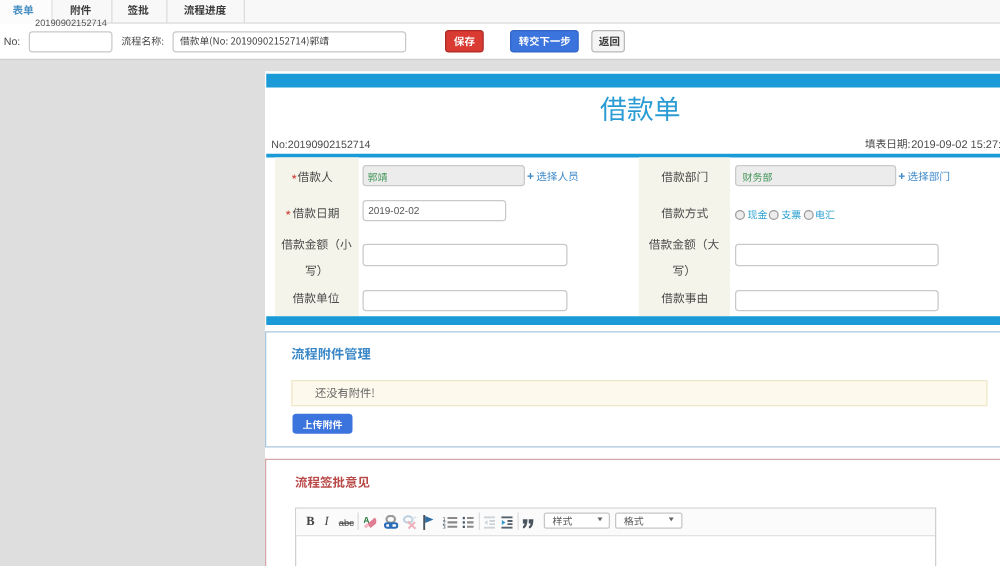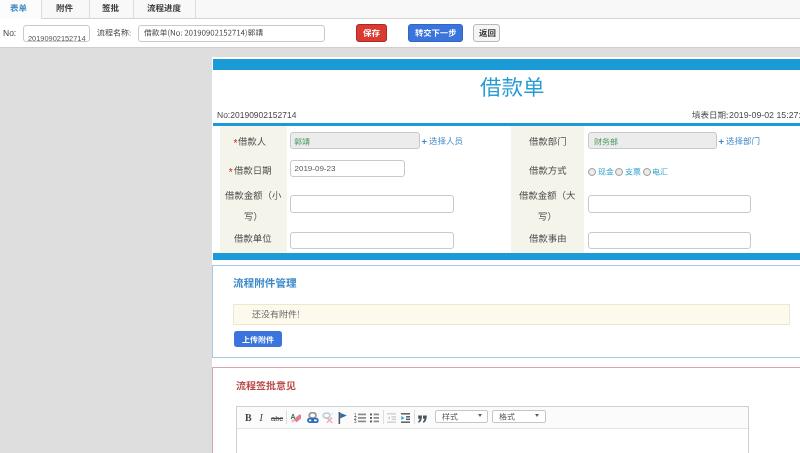--- a/index.html
+++ b/index.html
@@ -33,21 +33,21 @@
     </svg>
   </div>
 <div style="position:absolute;left:147px;top:4px;">
     <svg width="34" height="9" viewBox="0 0 34 9">
       <path d="M4.8 4.1V7.5H5.7V4.1ZM3.4 4.1V4.9C3.4 5.6 3.2 6.5 2.3 7.2C2.5 7.3 2.8 7.6 3 7.9C4.1 7 4.3 5.9 4.3 4.9V4.1ZM6.2 4.1V6.6C6.2 7.2 6.3 7.4 6.4 7.5C6.6 7.7 6.8 7.8 7 7.8C7.1 7.8 7.3 7.8 7.4 7.8C7.6 7.8 7.8 7.7 7.9 7.6C8 7.6 8.1 7.4 8.2 7.3C8.3 7.1 8.3 6.6 8.3 6.3C8.1 6.2 7.8 6 7.6 5.9C7.6 6.3 7.6 6.6 7.6 6.7C7.6 6.8 7.5 6.9 7.5 6.9C7.5 6.9 7.5 6.9 7.4 6.9C7.4 6.9 7.3 6.9 7.3 6.9C7.2 6.9 7.2 6.9 7.2 6.9C7.2 6.9 7.2 6.8 7.2 6.7V4.1ZM0.6 0.8C1.1 1 1.8 1.5 2.1 1.8L2.7 0.9C2.4 0.6 1.7 0.2 1.2 0ZM0.3 3.1C0.8 3.3 1.5 3.7 1.9 4L2.4 3.2C2.1 2.9 1.3 2.5 0.8 2.3ZM0.4 7.1 1.3 7.8C1.8 7 2.3 6 2.8 5.1L2 4.4C1.5 5.4 0.9 6.5 0.4 7.1ZM4.7 0.1C4.8 0.4 4.9 0.7 5 0.9H2.8V1.9H4.2C3.9 2.2 3.6 2.6 3.5 2.7C3.3 2.9 3 2.9 2.8 3C2.9 3.2 3 3.7 3.1 3.9C3.4 3.8 3.8 3.7 7 3.5C7.2 3.7 7.3 3.9 7.4 4.1L8.2 3.5C7.9 3.1 7.4 2.4 6.9 1.9H8.1V0.9H6C5.9 0.6 5.8 0.2 5.6 -0.1ZM6 2.2 6.4 2.7 4.6 2.8C4.8 2.5 5.1 2.2 5.3 1.9H6.6Z M13.3 1.1H15.3V2.3H13.3ZM12.4 0.2V3.1H16.3V0.2ZM12.3 5.2V6.1H13.8V6.8H11.8V7.7H16.7V6.8H14.8V6.1H16.3V5.2H14.8V4.5H16.5V3.6H12.1V4.5H13.8V5.2ZM11.4 0C10.7 0.3 9.7 0.6 8.7 0.7C8.9 0.9 9 1.3 9 1.5C9.4 1.4 9.7 1.4 10.1 1.3V2.3H8.8V3.3H9.9C9.6 4.1 9.1 5 8.7 5.6C8.8 5.8 9.1 6.2 9.1 6.5C9.5 6.1 9.8 5.5 10.1 4.8V7.9H11.1V4.6C11.3 4.9 11.5 5.2 11.6 5.4L12.2 4.6C12 4.4 11.3 3.7 11.1 3.5V3.3H12V2.3H11.1V1.1C11.4 1 11.8 0.9 12.1 0.8Z M17.5 0.6C18 1.1 18.6 1.7 18.8 2.1L19.6 1.4C19.3 1.1 18.7 0.5 18.2 0.1ZM22.9 0.2V1.4H22V0.1H21V1.4H19.9V2.4H21V2.9C21 3.1 21 3.3 20.9 3.5H19.8V4.5H20.8C20.6 5 20.4 5.5 19.9 5.8C20.1 6 20.6 6.4 20.7 6.6C21.3 6 21.7 5.3 21.8 4.5H22.9V6.4H23.9V4.5H25.1V3.5H23.9V2.4H24.9V1.4H23.9V0.2ZM22 2.4H22.9V3.5H21.9C22 3.3 22 3.1 22 2.9ZM19.4 3H17.4V4H18.4V6C18 6.2 17.6 6.5 17.2 6.9L17.9 7.9C18.2 7.4 18.6 6.8 18.8 6.8C19 6.8 19.3 7.1 19.7 7.3C20.3 7.6 21 7.7 22.1 7.7C23 7.7 24.4 7.7 25 7.6C25 7.4 25.2 6.9 25.3 6.6C24.4 6.7 23.1 6.8 22.2 6.8C21.2 6.8 20.4 6.7 19.8 6.4C19.6 6.3 19.5 6.2 19.4 6.1Z M28.8 1.8V2.4H27.6V3.2H28.8V4.5H32.3V3.2H33.5V2.4H32.3V1.8H31.3V2.4H29.7V1.8ZM31.3 3.2V3.7H29.7V3.2ZM31.6 5.6C31.3 5.9 30.9 6.1 30.4 6.3C30 6.1 29.6 5.9 29.3 5.6ZM27.7 4.8V5.6H28.6L28.3 5.8C28.6 6.1 28.9 6.4 29.3 6.7C28.7 6.8 28 6.9 27.3 7C27.4 7.2 27.6 7.6 27.7 7.8C28.7 7.7 29.6 7.6 30.4 7.3C31.2 7.6 32.1 7.8 33.2 7.9C33.3 7.6 33.5 7.2 33.8 7C33 7 32.3 6.9 31.6 6.7C32.2 6.3 32.8 5.8 33.1 5.1L32.5 4.8L32.3 4.8ZM29.4 0.1C29.5 0.3 29.6 0.5 29.6 0.7H26.4V2.9C26.4 4.2 26.4 6.1 25.7 7.4C26 7.5 26.4 7.7 26.6 7.9C27.4 6.5 27.5 4.4 27.5 2.9V1.6H33.6V0.7H30.8C30.7 0.4 30.6 0.1 30.5 -0.1Z" fill="#3c3c3c"></path>
     </svg>
   </div>
 <div class="abs" style="left:0;top:19px;width:800px;height:29px;background:#fff;border-bottom:1px solid #cfcfcf"></div>
 <div class="t" style="left:3px;top:28px;font-size:8.5px;color:#444">No:</div>
 <div class="inp" style="left:23px;top:25px;width:67px;height:16.5px"></div>
-<div class="t" style="left:28px;top:34px;font-size:7.4px;color:#555">20190902152714</div>
+<div class="t" style="left:28px;top:14px;font-size:7.4px;color:#555">20190902152714</div>
 <div style="position:absolute;left:97px;top:29px;">
     <svg width="35" height="9" viewBox="0 0 35 9">
       <path d="M4.6 3.8V7H5.2V3.8ZM3.2 3.8V4.6C3.2 5.4 3.1 6.3 2.1 6.9C2.2 7 2.4 7.2 2.5 7.3C3.6 6.6 3.7 5.5 3.7 4.7V3.8ZM6 3.8V6.4C6 6.8 6.1 7 6.2 7.1C6.3 7.2 6.5 7.2 6.6 7.2C6.7 7.2 6.9 7.2 7 7.2C7.2 7.2 7.3 7.2 7.4 7.1C7.5 7.1 7.6 7 7.6 6.8C7.7 6.7 7.7 6.3 7.7 5.9C7.6 5.9 7.4 5.8 7.3 5.7C7.3 6.1 7.3 6.4 7.3 6.5C7.2 6.6 7.2 6.7 7.2 6.7C7.1 6.7 7.1 6.7 7 6.7C6.9 6.7 6.8 6.7 6.8 6.7C6.7 6.7 6.7 6.7 6.6 6.7C6.6 6.7 6.6 6.6 6.6 6.4V3.8ZM0.7 0.5C1.2 0.8 1.8 1.2 2 1.6L2.4 1.1C2.1 0.8 1.5 0.4 1 0.1ZM0.3 2.7C0.8 3 1.5 3.3 1.8 3.6L2.1 3.1C1.8 2.8 1.2 2.5 0.6 2.3ZM0.5 6.8 1 7.3C1.5 6.5 2.1 5.5 2.5 4.7L2 4.3C1.6 5.2 1 6.2 0.5 6.8ZM4.5 0.1C4.6 0.4 4.7 0.8 4.8 1H2.5V1.6H4.1C3.8 2 3.3 2.6 3.2 2.7C3 2.9 2.8 2.9 2.6 3C2.7 3.1 2.8 3.4 2.8 3.5C3 3.4 3.4 3.4 6.7 3.2C6.9 3.4 7 3.6 7.1 3.8L7.6 3.4C7.3 3 6.7 2.2 6.2 1.7L5.7 2C5.9 2.2 6.1 2.4 6.3 2.7L3.8 2.8C4.1 2.5 4.5 2 4.8 1.6H7.6V1H5.4C5.4 0.7 5.2 0.3 5 0Z M12.3 0.9H14.7V2.3H12.3ZM11.7 0.3V2.8H15.3V0.3ZM11.6 5V5.6H13.2V6.6H11V7.1H15.7V6.6H13.7V5.6H15.4V5H13.7V4.1H15.5V3.6H11.4V4.1H13.2V5ZM10.9 0.1C10.3 0.4 9.2 0.6 8.3 0.8C8.4 0.9 8.5 1.1 8.5 1.2C8.9 1.2 9.3 1.1 9.7 1V2.3H8.4V2.8H9.6C9.3 3.7 8.7 4.8 8.2 5.3C8.3 5.5 8.5 5.7 8.5 5.9C8.9 5.4 9.4 4.6 9.7 3.8V7.3H10.3V3.9C10.6 4.2 10.9 4.7 11 4.9L11.4 4.4C11.2 4.2 10.5 3.5 10.3 3.3V2.8H11.3V2.3H10.3V0.9C10.7 0.8 11 0.7 11.3 0.6Z M18.1 2.5C18.5 2.8 19 3.2 19.3 3.5C18.4 4 17.4 4.3 16.4 4.5C16.5 4.7 16.6 4.9 16.7 5.1C17.1 5 17.6 4.9 18 4.7V7.4H18.6V6.9H22.2V7.4H22.8V4H19.6C20.9 3.3 22.1 2.3 22.8 1L22.4 0.8L22.2 0.8H19.4C19.6 0.6 19.8 0.3 19.9 0.1L19.2 -0C18.8 0.7 17.9 1.6 16.6 2.2C16.7 2.4 16.9 2.6 17 2.7C17.7 2.3 18.4 1.8 18.9 1.4H21.9C21.4 2.1 20.7 2.7 19.9 3.2C19.5 2.8 19 2.4 18.6 2.1ZM22.2 6.4H18.6V4.6H22.2Z M28.1 3.1C27.9 4.1 27.6 5.1 27.1 5.8C27.3 5.8 27.5 6 27.6 6.1C28.1 5.4 28.4 4.3 28.7 3.2ZM30.3 3.2C30.6 4.1 30.9 5.2 31.1 6L31.6 5.8C31.5 5.1 31.2 3.9 30.8 3ZM28.3 0C28.1 1 27.7 2.1 27.3 2.8V2.3H26.2V0.9C26.6 0.8 27 0.7 27.3 0.5L26.9 0.1C26.3 0.3 25.3 0.6 24.5 0.7C24.6 0.8 24.6 1 24.7 1.2C25 1.1 25.3 1.1 25.7 1V2.3H24.4V2.9H25.6C25.3 3.8 24.8 4.8 24.3 5.4C24.4 5.5 24.5 5.8 24.6 5.9C25 5.4 25.4 4.6 25.7 3.8V7.4H26.2V3.8C26.5 4.1 26.8 4.6 26.9 4.8L27.3 4.3C27.1 4.1 26.5 3.4 26.2 3.2V2.9H27.2L27.2 2.9C27.3 3 27.6 3.1 27.7 3.2C28 2.8 28.2 2.2 28.4 1.6H29.2V6.6C29.2 6.7 29.2 6.8 29.1 6.8C29 6.8 28.6 6.8 28.3 6.8C28.3 6.9 28.4 7.2 28.5 7.3C29 7.3 29.3 7.3 29.5 7.2C29.7 7.1 29.8 7 29.8 6.6V1.6H30.9C30.8 1.9 30.6 2.2 30.5 2.5L31 2.6C31.2 2.2 31.5 1.6 31.7 1.1L31.3 1L31.2 1.1H28.6C28.7 0.8 28.8 0.4 28.8 0.1Z M33.1 3.6C33.4 3.6 33.6 3.4 33.6 3C33.6 2.7 33.4 2.5 33.1 2.5C32.8 2.5 32.6 2.7 32.6 3C32.6 3.4 32.8 3.6 33.1 3.6ZM33.1 6.8C33.4 6.8 33.6 6.6 33.6 6.3C33.6 5.9 33.4 5.7 33.1 5.7C32.8 5.7 32.6 5.9 32.6 6.3C32.6 6.6 32.8 6.8 33.1 6.8Z" fill="#444"></path>
     </svg>
   </div>
 <div class="inp" style="left:138px;top:25px;width:187px;height:16.5px"></div>
 <div style="position:absolute;left:144px;top:29px;">
     <svg width="120" height="8" viewBox="0 0 120 8">
       <path d="M5.6 0.1V1H4.1V0.1H3.6V1H2.5V1.5H3.6V2.6H2.2V3.1H7.6V2.6H6.2V1.5H7.3V1H6.2V0.1ZM4.1 1.5H5.6V2.6H4.1ZM3.6 5.5H6.3V6.4H3.6ZM3.6 5V4.2H6.3V5ZM3 3.7V7.2H3.6V6.8H6.3V7.2H6.9V3.7ZM2.1 0C1.6 1.2 0.9 2.4 0.1 3.1C0.2 3.3 0.4 3.6 0.5 3.7C0.7 3.4 1 3.1 1.2 2.8V7.2H1.8V1.9C2.1 1.3 2.4 0.8 2.6 0.2Z M8.8 4.8C8.6 5.4 8.3 6 8 6.4C8.2 6.5 8.4 6.6 8.5 6.6C8.8 6.2 9.1 5.5 9.3 5ZM10.7 5C11 5.4 11.2 6 11.3 6.3L11.8 6.1C11.7 5.8 11.4 5.2 11.2 4.8ZM13.1 2.5V2.9C13.1 4 13 5.6 11.6 6.8C11.7 6.9 11.9 7.1 12 7.2C12.8 6.5 13.2 5.6 13.4 4.9C13.7 5.9 14.2 6.7 15 7.2C15.1 7 15.2 6.8 15.4 6.7C14.4 6.2 13.9 5 13.6 3.7C13.6 3.4 13.6 3.1 13.6 2.9V2.5ZM9.7 0V0.7H8.2V1.2H9.7V1.9H8.4V2.4H11.6V1.9H10.3V1.2H11.8V0.7H10.3V0ZM8.1 4.1V4.6H9.7V6.6C9.7 6.6 9.7 6.7 9.6 6.7C9.5 6.7 9.3 6.7 8.9 6.7C9 6.8 9.1 7 9.1 7.2C9.6 7.2 9.9 7.2 10 7.1C10.2 7 10.3 6.8 10.3 6.6V4.6H11.9V4.1ZM12.5 0C12.3 1.2 12 2.4 11.6 3.2V3H8.5V3.5H11.6V3.2C11.7 3.3 11.9 3.5 12 3.6C12.3 3.1 12.5 2.6 12.7 2H14.6C14.5 2.5 14.3 3 14.2 3.4L14.6 3.5C14.9 3 15.1 2.2 15.2 1.5L14.8 1.4L14.7 1.4H12.8C12.9 1 13 0.5 13 0.1Z M17.3 3.1H19.2V4H17.3ZM19.8 3.1H21.7V4H19.8ZM17.3 1.8H19.2V2.7H17.3ZM19.8 1.8H21.7V2.7H19.8ZM21.1 0C21 0.4 20.6 1 20.4 1.3H18.5L18.8 1.2C18.6 0.9 18.3 0.4 17.9 0L17.4 0.3C17.7 0.6 18 1 18.2 1.3H16.8V4.5H19.2V5.2H16V5.8H19.2V7.2H19.8V5.8H23V5.2H19.8V4.5H22.3V1.3H21C21.3 1 21.5 0.6 21.8 0.2Z M25.3 8.1 25.7 7.9C25 6.8 24.7 5.5 24.7 4.1C24.7 2.8 25 1.5 25.7 0.4L25.3 0.2C24.5 1.3 24.1 2.6 24.1 4.1C24.1 5.7 24.5 6.9 25.3 8.1Z M26.8 6.6H27.5V3.5C27.5 2.9 27.4 2.3 27.4 1.8H27.4L28.1 2.9L30.1 6.6H30.9V0.8H30.2V3.8C30.2 4.4 30.3 5 30.3 5.6H30.3L29.6 4.4L27.6 0.8H26.8Z M34 6.7C35.1 6.7 36 5.8 36 4.4C36 3 35.1 2.2 34 2.2C33 2.2 32.1 3 32.1 4.4C32.1 5.8 33 6.7 34 6.7ZM34 6.1C33.3 6.1 32.8 5.4 32.8 4.4C32.8 3.5 33.3 2.8 34 2.8C34.8 2.8 35.3 3.5 35.3 4.4C35.3 5.4 34.8 6.1 34 6.1Z M37.5 3.5C37.8 3.5 38 3.3 38 3C38 2.6 37.8 2.4 37.5 2.4C37.2 2.4 37 2.6 37 3C37 3.3 37.2 3.5 37.5 3.5ZM37.5 6.7C37.8 6.7 38 6.4 38 6.1C38 5.8 37.8 5.6 37.5 5.6C37.2 5.6 37 5.8 37 6.1C37 6.4 37.2 6.7 37.5 6.7Z M40.7 6.6H44.3V5.9H42.7C42.4 5.9 42 6 41.7 6C43.1 4.7 44 3.6 44 2.4C44 1.4 43.3 0.7 42.3 0.7C41.6 0.7 41.1 1.1 40.6 1.6L41 2C41.4 1.6 41.8 1.3 42.2 1.3C42.9 1.3 43.3 1.8 43.3 2.4C43.3 3.4 42.5 4.6 40.7 6.1Z M46.8 6.7C47.9 6.7 48.6 5.7 48.6 3.7C48.6 1.7 47.9 0.7 46.8 0.7C45.7 0.7 45 1.7 45 3.7C45 5.7 45.7 6.7 46.8 6.7ZM46.8 6.1C46.2 6.1 45.7 5.4 45.7 3.7C45.7 2 46.2 1.3 46.8 1.3C47.5 1.3 47.9 2 47.9 3.7C47.9 5.4 47.5 6.1 46.8 6.1Z M49.7 6.6H52.8V6H51.7V0.8H51.1C50.8 1 50.4 1.1 49.9 1.2V1.7H50.9V6H49.7Z M55.1 6.7C56.2 6.7 57.2 5.8 57.2 3.4C57.2 1.6 56.4 0.7 55.3 0.7C54.4 0.7 53.6 1.5 53.6 2.6C53.6 3.8 54.3 4.4 55.2 4.4C55.7 4.4 56.2 4.1 56.5 3.7C56.5 5.5 55.8 6.1 55.1 6.1C54.7 6.1 54.4 5.9 54.1 5.6L53.8 6.1C54.1 6.4 54.5 6.7 55.1 6.7ZM56.5 3.1C56.2 3.6 55.7 3.9 55.3 3.9C54.7 3.9 54.3 3.4 54.3 2.6C54.3 1.8 54.7 1.3 55.3 1.3C56 1.3 56.5 1.9 56.5 3.1Z M59.8 6.7C60.9 6.7 61.6 5.7 61.6 3.7C61.6 1.7 60.9 0.7 59.8 0.7C58.7 0.7 58 1.7 58 3.7C58 5.7 58.7 6.7 59.8 6.7ZM59.8 6.1C59.2 6.1 58.7 5.4 58.7 3.7C58.7 2 59.2 1.3 59.8 1.3C60.5 1.3 60.9 2 60.9 3.7C60.9 5.4 60.5 6.1 59.8 6.1Z M63.8 6.7C64.9 6.7 65.9 5.8 65.9 3.4C65.9 1.6 65 0.7 63.9 0.7C63.1 0.7 62.3 1.5 62.3 2.6C62.3 3.8 62.9 4.4 63.9 4.4C64.4 4.4 64.8 4.1 65.2 3.7C65.1 5.5 64.5 6.1 63.8 6.1C63.4 6.1 63.1 5.9 62.8 5.6L62.4 6.1C62.7 6.4 63.2 6.7 63.8 6.7ZM65.2 3.1C64.8 3.6 64.4 3.9 64 3.9C63.3 3.9 63 3.4 63 2.6C63 1.8 63.4 1.3 64 1.3C64.7 1.3 65.1 1.9 65.2 3.1Z M68.5 6.7C69.5 6.7 70.2 5.7 70.2 3.7C70.2 1.7 69.5 0.7 68.5 0.7C67.4 0.7 66.7 1.7 66.7 3.7C66.7 5.7 67.4 6.7 68.5 6.7ZM68.5 6.1C67.8 6.1 67.4 5.4 67.4 3.7C67.4 2 67.8 1.3 68.5 1.3C69.1 1.3 69.6 2 69.6 3.7C69.6 5.4 69.1 6.1 68.5 6.1Z M71 6.6H74.6V5.9H73C72.7 5.9 72.3 6 72 6C73.4 4.7 74.3 3.6 74.3 2.4C74.3 1.4 73.6 0.7 72.6 0.7C71.9 0.7 71.4 1.1 70.9 1.6L71.3 2C71.7 1.6 72.1 1.3 72.5 1.3C73.2 1.3 73.6 1.8 73.6 2.4C73.6 3.4 72.8 4.6 71 6.1Z M75.6 6.6H78.8V6H77.6V0.8H77.1C76.8 1 76.4 1.1 75.9 1.2V1.7H76.9V6H75.6Z M81.3 6.7C82.3 6.7 83.2 5.9 83.2 4.7C83.2 3.4 82.4 2.9 81.5 2.9C81.1 2.9 80.9 3 80.6 3.1L80.8 1.4H82.9V0.8H80.1L79.9 3.5L80.3 3.7C80.7 3.5 80.9 3.4 81.3 3.4C82 3.4 82.5 3.9 82.5 4.7C82.5 5.5 81.9 6.1 81.3 6.1C80.6 6.1 80.2 5.8 79.8 5.4L79.5 5.9C79.9 6.3 80.4 6.7 81.3 6.7Z M84 6.6H87.5V5.9H86C85.7 5.9 85.3 6 85 6C86.4 4.7 87.3 3.6 87.3 2.4C87.3 1.4 86.6 0.7 85.6 0.7C84.9 0.7 84.4 1.1 83.9 1.6L84.3 2C84.7 1.6 85.1 1.3 85.5 1.3C86.2 1.3 86.6 1.8 86.6 2.4C86.6 3.4 85.7 4.6 84 6.1Z M89.5 6.6H90.2C90.3 4.3 90.6 3 91.9 1.3V0.8H88.3V1.4H91.1C90 3 89.6 4.4 89.5 6.6Z M93 6.6H96.1V6H94.9V0.8H94.4C94.1 1 93.7 1.1 93.2 1.2V1.7H94.2V6H93Z M99.2 6.6H99.9V5H100.7V4.4H99.9V0.8H99.1L96.8 4.5V5H99.2ZM99.2 4.4H97.5L98.8 2.5C99 2.2 99.1 1.9 99.3 1.6H99.3C99.3 1.9 99.2 2.4 99.2 2.7Z M101.7 8.1C102.4 6.9 102.8 5.7 102.8 4.1C102.8 2.6 102.4 1.3 101.7 0.2L101.3 0.4C101.9 1.5 102.3 2.8 102.3 4.1C102.3 5.5 101.9 6.8 101.3 7.9Z M104.9 2.2H107V3H104.9ZM104.4 1.7V3.4H107.5V1.7ZM108.2 0.4V7.2H108.8V1H110.3C110 1.6 109.7 2.4 109.3 3.1C110.1 3.8 110.4 4.4 110.4 4.9C110.4 5.2 110.3 5.4 110.1 5.5C110.1 5.6 109.9 5.6 109.8 5.6C109.7 5.6 109.4 5.6 109.2 5.6C109.3 5.7 109.4 6 109.4 6.1C109.6 6.2 109.8 6.2 110 6.1C110.2 6.1 110.4 6.1 110.5 6C110.8 5.8 110.9 5.4 110.9 4.9C110.9 4.4 110.7 3.8 109.9 3C110.3 2.3 110.7 1.4 111 0.7L110.6 0.4L110.5 0.4ZM103.9 5.2 103.9 5.7 105.7 5.7V6.6C105.7 6.6 105.7 6.7 105.6 6.7C105.5 6.7 105.1 6.7 104.8 6.7C104.8 6.8 104.9 7 104.9 7.2C105.5 7.2 105.8 7.2 106 7.1C106.2 7 106.3 6.8 106.3 6.6V5.6L108 5.5L108 5.1L106.3 5.1V5C106.7 4.7 107.2 4.4 107.6 4.1L107.2 3.8L107.1 3.8H104.3V4.3H106.5C106.3 4.5 106 4.7 105.7 4.8V5.2ZM105.5 0.1C105.6 0.3 105.7 0.5 105.8 0.7H104V1.2H108V0.7H106.4C106.3 0.5 106.1 0.2 106 -0Z M111.8 1.5V2H114.4V1.5ZM112 2.5C112.2 3.3 112.3 4.5 112.4 5.3L112.9 5.2C112.8 4.4 112.6 3.3 112.5 2.4ZM112.5 0.2C112.7 0.6 112.9 1.1 113 1.4L113.5 1.2C113.4 0.9 113.2 0.5 113 0.1ZM113.5 2.3C113.5 3.3 113.3 4.7 113.1 5.5C112.6 5.6 112.1 5.7 111.7 5.8L111.8 6.4C112.6 6.2 113.6 6 114.6 5.7L114.5 5.2L113.6 5.4C113.7 4.6 114 3.3 114.1 2.4ZM116.4 0V0.6H114.7V1.1H116.4V1.6H114.9V2H116.4V2.5H114.5V3H118.9V2.5H117V2H118.5V1.6H117V1.1H118.7V0.6H117V0ZM117.8 3.9V4.5H115.6V3.9ZM115.1 3.4V7.2H115.6V5.9H117.8V6.6C117.8 6.7 117.8 6.7 117.7 6.7C117.6 6.7 117.3 6.7 116.9 6.7C117 6.8 117.1 7 117.1 7.2C117.6 7.2 117.9 7.2 118.1 7.1C118.3 7 118.4 6.9 118.4 6.6V3.4ZM115.6 4.9H117.8V5.5H115.6Z" fill="#444"></path>
     </svg>
@@ -122,21 +122,21 @@
       <path d="M0.5 0.6C1 1.1 1.6 1.6 1.8 2.1L2.4 1.7C2.1 1.3 1.5 0.7 1 0.3ZM3.8 0.3C3.6 1 3.2 1.8 2.8 2.3C2.9 2.3 3.2 2.5 3.3 2.6C3.5 2.4 3.7 2.1 3.9 1.7H5.1V3H2.7V3.5H4.3C4.1 4.7 3.8 5.5 2.5 5.9C2.6 6 2.8 6.3 2.9 6.4C4.3 5.9 4.7 4.9 4.9 3.5H5.8V5.5C5.8 6.2 5.9 6.3 6.6 6.3C6.7 6.3 7.3 6.3 7.4 6.3C7.9 6.3 8.1 6.1 8.2 5C8 5 7.7 4.9 7.6 4.7C7.6 5.6 7.5 5.8 7.3 5.8C7.2 5.8 6.7 5.8 6.6 5.8C6.4 5.8 6.4 5.7 6.4 5.5V3.5H8.1V3H5.8V1.7H7.7V1.2H5.8V0H5.1V1.2H4.1C4.2 0.9 4.3 0.7 4.4 0.4ZM2.1 3.3H0.5V3.9H1.5V6.4C1.2 6.6 0.8 6.9 0.4 7.3L0.8 7.8C1.3 7.3 1.8 6.9 2.1 6.9C2.3 6.9 2.5 7.1 2.8 7.3C3.4 7.6 4.1 7.7 5.1 7.7C5.9 7.7 7.4 7.7 8 7.6C8 7.4 8.1 7.1 8.2 7C7.4 7.1 6.1 7.1 5.1 7.1C4.2 7.1 3.5 7.1 3 6.7C2.6 6.5 2.4 6.3 2.1 6.3Z M10 0V1.7H8.9V2.3H10V4.1C9.6 4.2 9.1 4.4 8.8 4.5L9 5.1L10 4.8V7C10 7.1 10 7.2 9.9 7.2C9.8 7.2 9.4 7.2 9.1 7.2C9.1 7.4 9.2 7.6 9.2 7.8C9.8 7.8 10.1 7.8 10.3 7.7C10.5 7.6 10.6 7.4 10.6 7V4.5L11.6 4.2L11.5 3.6L10.6 3.9V2.3H11.6V1.7H10.6V0ZM15.3 1C15 1.5 14.6 1.9 14.1 2.2C13.7 1.9 13.3 1.5 13 1ZM11.9 0.5V1H12.4C12.7 1.6 13.1 2.1 13.6 2.5C13 2.9 12.2 3.2 11.5 3.4C11.6 3.5 11.8 3.8 11.8 3.9C12.6 3.7 13.4 3.3 14.1 2.9C14.8 3.3 15.5 3.7 16.4 3.9C16.5 3.7 16.7 3.5 16.8 3.4C16 3.2 15.2 2.9 14.6 2.5C15.3 2 15.9 1.4 16.2 0.6L15.8 0.4L15.7 0.5ZM13.8 3.6V4.4H12V5H13.8V5.8H11.6V6.4H13.8V7.8H14.4V6.4H16.6V5.8H14.4V5H16V4.4H14.4V3.6Z M18.2 1.8C18.4 2.3 18.7 2.9 18.7 3.3L19.3 3.1C19.2 2.7 19 2.1 18.8 1.7ZM22.3 0.5V7.8H22.9V1H24.3C24 1.7 23.7 2.6 23.4 3.3C24.1 4.1 24.4 4.7 24.4 5.3C24.4 5.6 24.3 5.8 24.1 5.9C24 6 23.9 6 23.8 6C23.6 6 23.4 6 23.1 6C23.2 6.2 23.3 6.4 23.3 6.6C23.6 6.6 23.8 6.6 24 6.6C24.2 6.6 24.4 6.5 24.6 6.4C24.8 6.2 25 5.8 25 5.3C25 4.7 24.8 4.1 24 3.3C24.4 2.5 24.8 1.5 25.1 0.7L24.6 0.4L24.5 0.5ZM19.1 0.1C19.2 0.4 19.4 0.7 19.5 1H17.7V1.6H21.7V1H20.1C20 0.7 19.8 0.3 19.7 -0ZM20.7 1.6C20.5 2.1 20.3 2.8 20.1 3.3H17.4V3.9H21.9V3.3H20.7C20.9 2.9 21.1 2.3 21.3 1.8ZM17.9 4.7V7.8H18.5V7.4H20.9V7.7H21.5V4.7ZM18.5 6.8V5.2H20.9V6.8Z M26.6 0.3C27 0.8 27.5 1.5 27.8 1.9L28.3 1.5C28.1 1.1 27.5 0.5 27.1 -0ZM26.3 1.7V7.8H26.9V1.7ZM28.6 0.3V0.9H32.6V7C32.6 7.1 32.6 7.2 32.4 7.2C32.2 7.2 31.6 7.2 31 7.2C31.1 7.4 31.2 7.6 31.2 7.8C32 7.8 32.5 7.8 32.9 7.7C33.1 7.6 33.3 7.4 33.3 7V0.3Z" fill="#3a87c8"></path>
     </svg>
   </div>
 <div style="position:absolute;left:233.7px;top:166px;">
     <svg width="38" height="10" viewBox="0 0 38 10">
       <path d="M6.7 0.1V1.2H5V0.1H4.3V1.2H3.1V1.8H4.3V3.1H2.7V3.7H9.1V3.1H7.4V1.8H8.8V1.2H7.4V0.1ZM5 1.8H6.7V3.1H5ZM4.3 6.6H7.6V7.7H4.3ZM4.3 6.1V5.1H7.6V6.1ZM3.7 4.5V8.7H4.3V8.3H7.6V8.6H8.3V4.5ZM2.5 0C2 1.5 1.1 2.9 0.2 3.8C0.3 3.9 0.5 4.3 0.5 4.5C0.9 4.1 1.2 3.8 1.5 3.3V8.6H2.2V2.3C2.5 1.6 2.9 0.9 3.1 0.2Z M10.6 5.8C10.3 6.5 10 7.2 9.7 7.7C9.9 7.8 10.1 7.9 10.3 8C10.6 7.5 10.9 6.7 11.2 6ZM12.9 6.1C13.2 6.5 13.5 7.2 13.6 7.6L14.2 7.3C14.1 6.9 13.7 6.3 13.5 5.8ZM15.8 3V3.5C15.8 4.8 15.6 6.7 13.9 8.2C14.1 8.3 14.4 8.5 14.5 8.7C15.4 7.8 15.9 6.8 16.2 5.9C16.6 7.1 17.2 8.1 18 8.6C18.2 8.5 18.4 8.2 18.5 8.1C17.4 7.5 16.7 6 16.4 4.4C16.4 4.1 16.4 3.8 16.4 3.5V3ZM11.7 0V0.9H9.9V1.5H11.7V2.3H10.1V2.9H14V2.3H12.4V1.5H14.2V0.9H12.4V0ZM9.8 4.9V5.5H11.7V7.9C11.7 8 11.7 8 11.6 8C11.5 8 11.2 8 10.8 8C10.9 8.2 11 8.5 11 8.6C11.5 8.6 11.9 8.6 12.1 8.5C12.3 8.4 12.4 8.2 12.4 7.9V5.5H14.3V4.9ZM15 0C14.9 1.5 14.5 2.9 13.9 3.8V3.6H10.2V4.2H13.9V3.9C14.1 4 14.4 4.2 14.5 4.3C14.8 3.8 15 3.1 15.3 2.3H17.5C17.4 3 17.2 3.6 17.1 4.1L17.7 4.3C17.9 3.6 18.2 2.7 18.3 1.8L17.9 1.7L17.8 1.7H15.4C15.5 1.2 15.7 0.6 15.7 0.1Z M21.2 4.6H25.9V7.2H21.2ZM21.2 3.9V1.3H25.9V3.9ZM20.5 0.6V8.5H21.2V7.9H25.9V8.5H26.6V0.6Z M29.9 6.6C29.6 7.2 29.1 7.8 28.6 8.2C28.7 8.3 29 8.5 29.1 8.6C29.7 8.2 30.2 7.5 30.5 6.7ZM31.2 6.8C31.6 7.3 32 7.9 32.2 8.3L32.8 8C32.6 7.6 32.1 7 31.8 6.6ZM36.2 1.1V2.6H34.3V1.1ZM33.7 0.5V3.9C33.7 5.2 33.6 7 32.8 8.3C32.9 8.4 33.2 8.6 33.4 8.7C33.9 7.8 34.2 6.6 34.3 5.5H36.2V7.7C36.2 7.9 36.2 7.9 36 7.9C35.9 7.9 35.4 7.9 34.9 7.9C35 8.1 35.1 8.4 35.2 8.6C35.8 8.6 36.3 8.6 36.6 8.5C36.8 8.4 36.9 8.1 36.9 7.7V0.5ZM36.2 3.3V4.8H34.3C34.3 4.5 34.3 4.2 34.3 3.9V3.3ZM31.8 0.1V1.3H30.1V0.1H29.5V1.3H28.7V1.9H29.5V5.7H28.6V6.4H33.2V5.7H32.5V1.9H33.2V1.3H32.5V0.1ZM30.1 1.9H31.8V2.7H30.1ZM30.1 3.3H31.8V4.2H30.1ZM30.1 4.8H31.8V5.7H30.1Z" fill="#4a4a4a"></path>
     </svg>
   </div>
 <div class="t" style="left:228.7px;top:166.5px;font-size:10px;color:#cc2b24">*</div>
 <div class="inp" style="left:289.5px;top:160px;width:115px;height:17px"></div>
-<div class="t" style="left:294.5px;top:163.5px;font-size:8px;color:#555">2019-09-23</div>
+<div class="t" style="left:294.5px;top:163.5px;font-size:8px;color:#555">2019-02-02</div>
 <div style="position:absolute;left:528.7px;top:166px;">
     <svg width="38" height="10" viewBox="0 0 38 10">
       <path d="M6.7 0.1V1.2H5V0.1H4.3V1.2H3.1V1.8H4.3V3.1H2.7V3.7H9.1V3.1H7.4V1.8H8.8V1.2H7.4V0.1ZM5 1.8H6.7V3.1H5ZM4.3 6.6H7.6V7.7H4.3ZM4.3 6.1V5.1H7.6V6.1ZM3.7 4.5V8.7H4.3V8.3H7.6V8.6H8.3V4.5ZM2.5 0C2 1.5 1.1 2.9 0.2 3.8C0.3 3.9 0.5 4.3 0.5 4.5C0.9 4.1 1.2 3.8 1.5 3.3V8.6H2.2V2.3C2.5 1.6 2.9 0.9 3.1 0.2Z M10.6 5.8C10.3 6.5 10 7.2 9.7 7.7C9.9 7.8 10.1 7.9 10.3 8C10.6 7.5 10.9 6.7 11.2 6ZM12.9 6.1C13.2 6.5 13.5 7.2 13.6 7.6L14.2 7.3C14.1 6.9 13.7 6.3 13.5 5.8ZM15.8 3V3.5C15.8 4.8 15.6 6.7 13.9 8.2C14.1 8.3 14.4 8.5 14.5 8.7C15.4 7.8 15.9 6.8 16.2 5.9C16.6 7.1 17.2 8.1 18 8.6C18.2 8.5 18.4 8.2 18.5 8.1C17.4 7.5 16.7 6 16.4 4.4C16.4 4.1 16.4 3.8 16.4 3.5V3ZM11.7 0V0.9H9.9V1.5H11.7V2.3H10.1V2.9H14V2.3H12.4V1.5H14.2V0.9H12.4V0ZM9.8 4.9V5.5H11.7V7.9C11.7 8 11.7 8 11.6 8C11.5 8 11.2 8 10.8 8C10.9 8.2 11 8.5 11 8.6C11.5 8.6 11.9 8.6 12.1 8.5C12.3 8.4 12.4 8.2 12.4 7.9V5.5H14.3V4.9ZM15 0C14.9 1.5 14.5 2.9 13.9 3.8V3.6H10.2V4.2H13.9V3.9C14.1 4 14.4 4.2 14.5 4.3C14.8 3.8 15 3.1 15.3 2.3H17.5C17.4 3 17.2 3.6 17.1 4.1L17.7 4.3C17.9 3.6 18.2 2.7 18.3 1.8L17.9 1.7L17.8 1.7H15.4C15.5 1.2 15.7 0.6 15.7 0.1Z M22.9 0.2C23.2 0.6 23.5 1.3 23.6 1.6H19.4V2.3H22C21.9 4.5 21.7 6.9 19.2 8.1C19.4 8.2 19.6 8.5 19.7 8.7C21.5 7.7 22.2 6.2 22.5 4.5H25.9C25.8 6.6 25.6 7.5 25.3 7.8C25.2 7.9 25.1 7.9 24.8 7.9C24.6 7.9 23.9 7.9 23.3 7.8C23.4 8 23.5 8.3 23.5 8.5C24.1 8.6 24.8 8.6 25.1 8.5C25.5 8.5 25.7 8.5 25.9 8.2C26.3 7.8 26.5 6.8 26.6 4.2C26.7 4.1 26.7 3.8 26.7 3.8H22.7C22.7 3.3 22.7 2.8 22.8 2.3H27.6V1.6H23.6L24.3 1.3C24.2 1 23.9 0.4 23.6 -0.1Z M34.9 0.5C35.4 0.8 35.9 1.3 36.2 1.6L36.7 1.2C36.4 0.9 35.8 0.4 35.3 0.1ZM33.5 0C33.5 0.6 33.5 1.2 33.6 1.8H28.7V2.4H33.6C33.8 5.9 34.6 8.7 36.2 8.7C36.9 8.7 37.2 8.2 37.3 6.5C37.1 6.5 36.8 6.3 36.7 6.1C36.6 7.4 36.5 7.9 36.2 7.9C35.3 7.9 34.6 5.6 34.3 2.4H37.1V1.8H34.3C34.3 1.2 34.3 0.6 34.3 0ZM28.8 7.7 29 8.4C30.2 8.1 31.9 7.7 33.5 7.3L33.5 6.7L31.4 7.1V4.5H33.2V3.8H29V4.5H30.7V7.3Z" fill="#4a4a4a"></path>
     </svg>
   </div>
 <div class="abs" style="left:588px;top:168px;width:8px;height:8px;border:1px solid #9a9a9a;border-radius:50%;background:#ececec"></div>
 <div style="position:absolute;left:597.5px;top:167.5px;">
     <svg width="16" height="9" viewBox="0 0 16 9">
       <path d="M3.5 0.4V4.6H4V0.9H6.5V4.6H7V0.4ZM0.3 5.9 0.5 6.5C1.2 6.3 2.3 6 3.2 5.7L3.1 5.1L2.1 5.4V3.4H2.9V2.9H2.1V1.1H3.1V0.5H0.4V1.1H1.5V2.9H0.6V3.4H1.5V5.6C1.1 5.7 0.7 5.8 0.3 5.9ZM4.9 1.6V3.1C4.9 4.4 4.7 5.9 2.7 7C2.8 7 3 7.3 3 7.4C4.4 6.7 5 5.7 5.3 4.8V6.5C5.3 7 5.5 7.2 6 7.2H6.8C7.5 7.2 7.6 6.8 7.6 5.6C7.5 5.5 7.3 5.4 7.2 5.3C7.1 6.5 7.1 6.7 6.8 6.7H6.1C5.9 6.7 5.8 6.6 5.8 6.4V4.5H5.4C5.5 4 5.5 3.6 5.5 3.2V1.6Z M9.6 5C9.9 5.4 10.2 6.1 10.3 6.4L10.8 6.2C10.7 5.8 10.4 5.2 10.1 4.8ZM13.9 4.8C13.7 5.2 13.3 5.9 13 6.3L13.5 6.5C13.8 6.1 14.1 5.5 14.4 5ZM12 -0.1C11.2 1.1 9.8 2.1 8.2 2.5C8.4 2.7 8.6 2.9 8.7 3.1C9.1 2.9 9.5 2.7 9.9 2.5V3H11.7V4H8.9V4.6H11.7V6.6H8.5V7.1H15.5V6.6H12.3V4.6H15.1V4H12.3V3H14.1V2.5C14.5 2.7 14.9 2.9 15.4 3.1C15.4 2.9 15.6 2.7 15.8 2.5C14.6 2.2 13.1 1.3 12.4 0.5L12.6 0.2ZM14 2.4H10.1C10.8 2 11.5 1.5 12 0.9C12.5 1.4 13.2 2 14 2.4Z" fill="#2aa0cf"></path>
     </svg>

